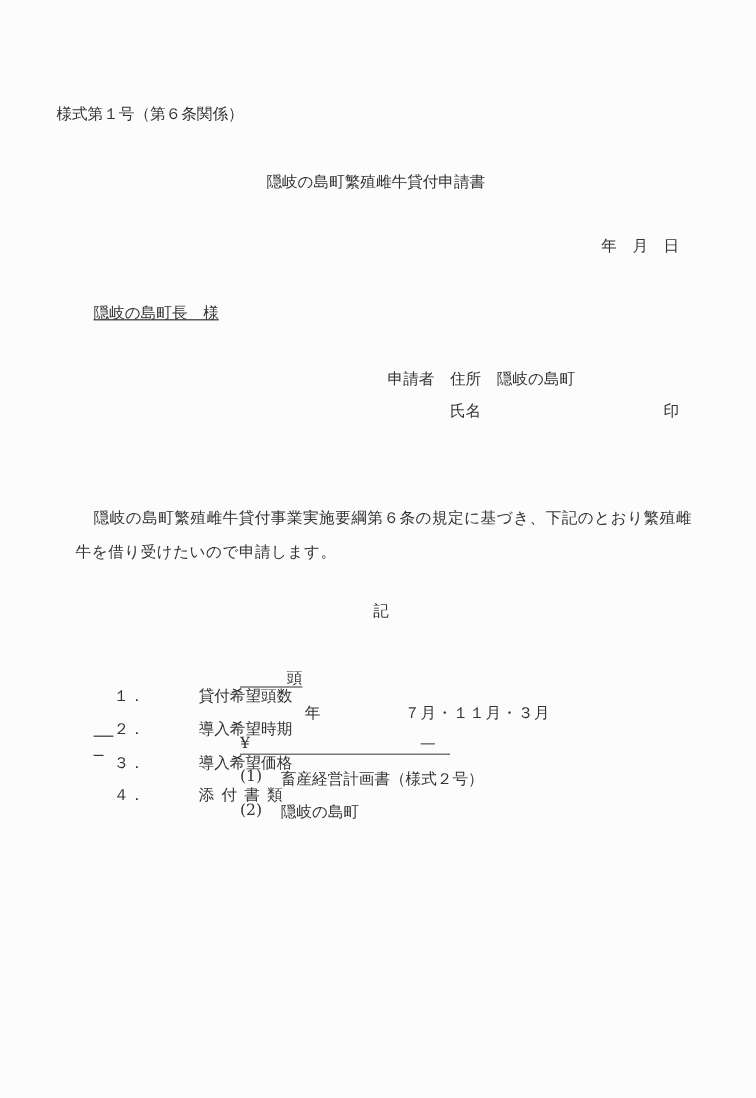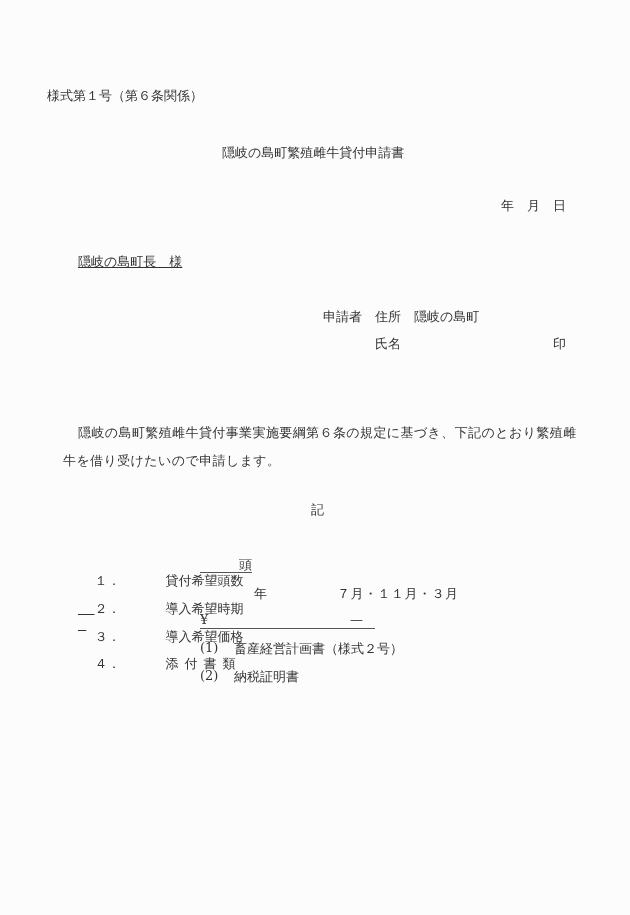--- a/index.html
+++ b/index.html
@@ -109,15 +109,15 @@
     <span class="u-price-yen">¥</span>
     <span class="u-price-dash">—</span>
   </div>
 
   <div class="item-row item4">
     <span class="item-num">４．</span><span class="item-label spaced">添付書類</span>
   </div>
   <span class="attach1-num">(1)</span>
   <span class="attach1-text">畜産経営計画書（様式２号）</span>
   <span class="attach2-num">(2)</span>
-  <span class="attach2-text">納税証明書</span>
+  <span class="attach2-text">隠岐の島町</span>
 
 </div>
 
 </body></html>

